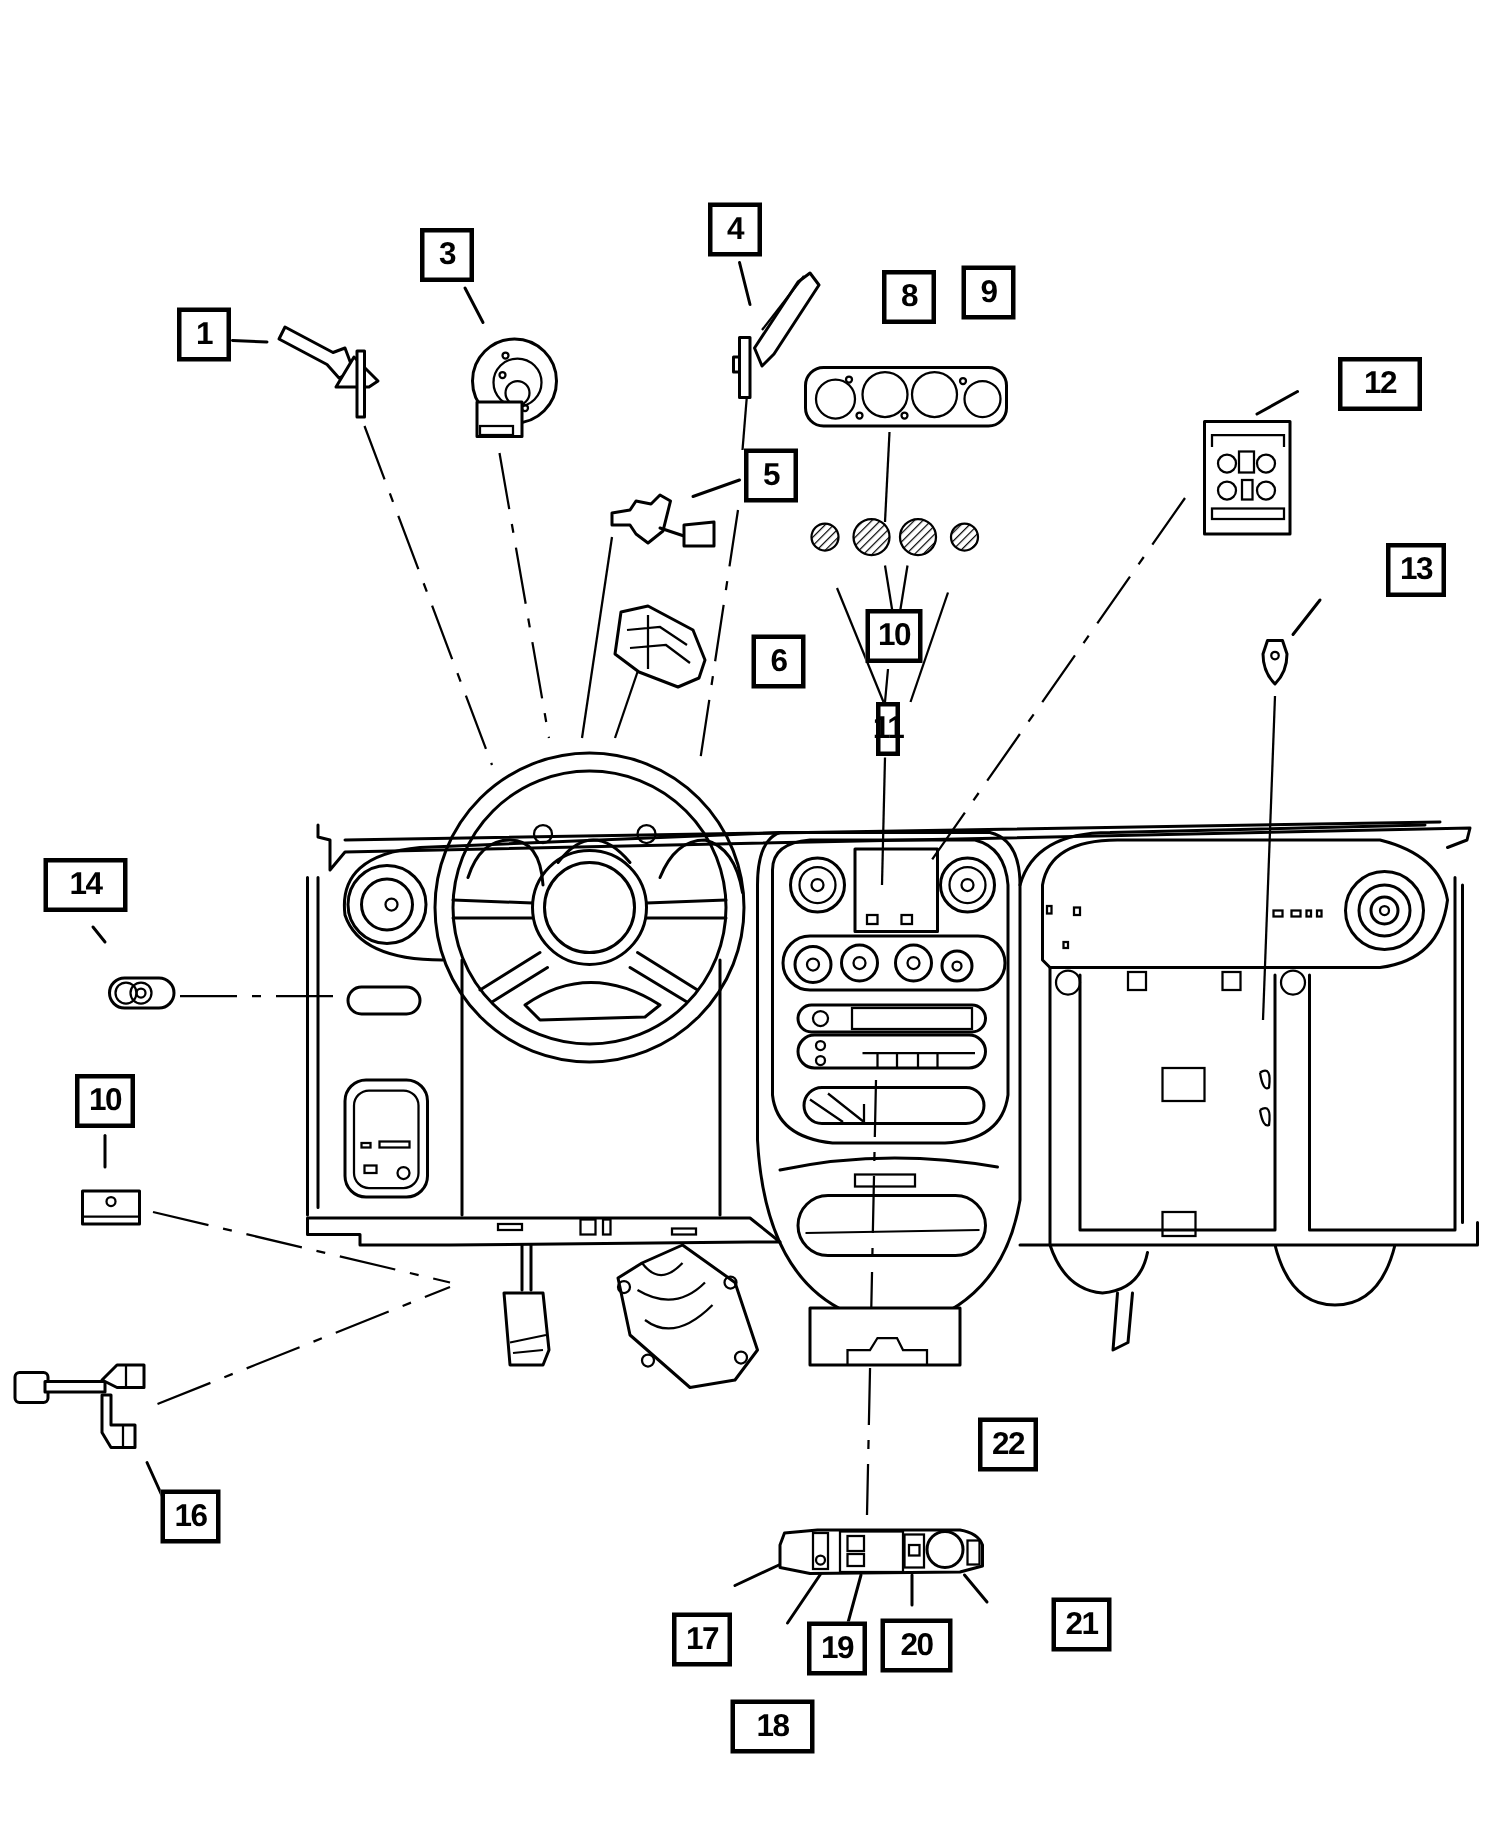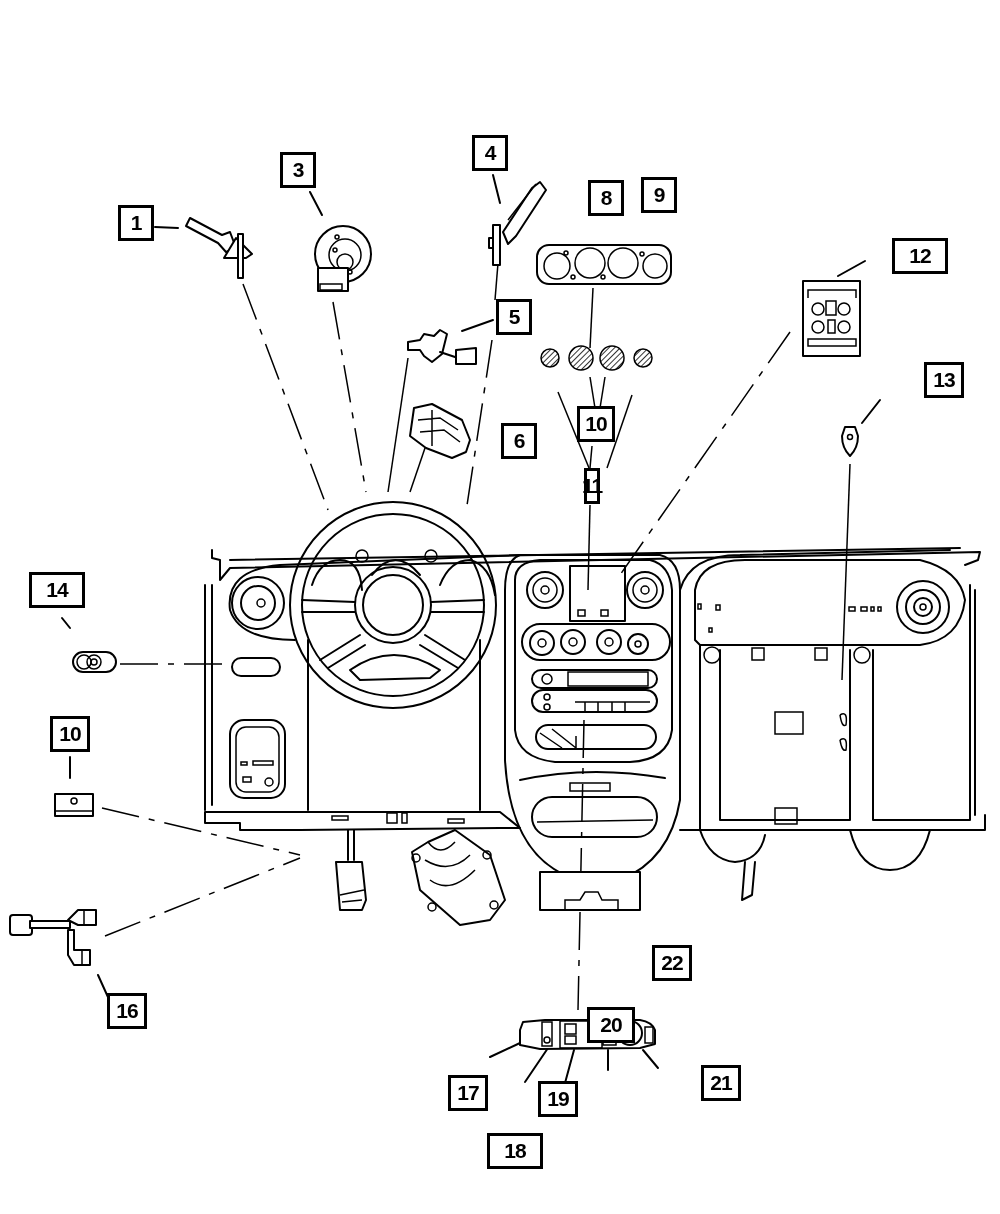--- a/index.html
+++ b/index.html
@@ -303,15 +303,15 @@
 <div class="callout" style="left:577px;top:406px;width:38px;">10</div>
 <div class="callout" style="left:584px;top:468px;width:16px;">11</div>
 <div class="callout" style="left:892px;top:238px;width:56px;">12</div>
 <div class="callout" style="left:924px;top:362px;width:40px;">13</div>
 <div class="callout" style="left:29px;top:572px;width:56px;">14</div>
 <div class="callout" style="left:50px;top:716px;width:40px;">10</div>
 <div class="callout" style="left:107px;top:993px;width:40px;text-align:right;">16</div>
 <div class="callout" style="left:448px;top:1050px;width:40px;margin-top:25px;">17</div>
 <div class="callout" style="left:487px;top:1133px;width:56px;">18</div>
 <div class="callout" style="left:538px;top:1081px;width:40px;">19</div>
-<div class="callout" style="left:587px;top:1007px;width:48px;">20</div>
+<div class="callout" style="left:587px;top:1079px;width:48px;">20</div>
 <div class="callout" style="left:657px;top:1065px;width:40px;margin-left:44px;">21</div>
 <div class="callout" style="left:621px;top:945px;width:40px;margin-left:31px;">22</div>
 
 </body></html>

